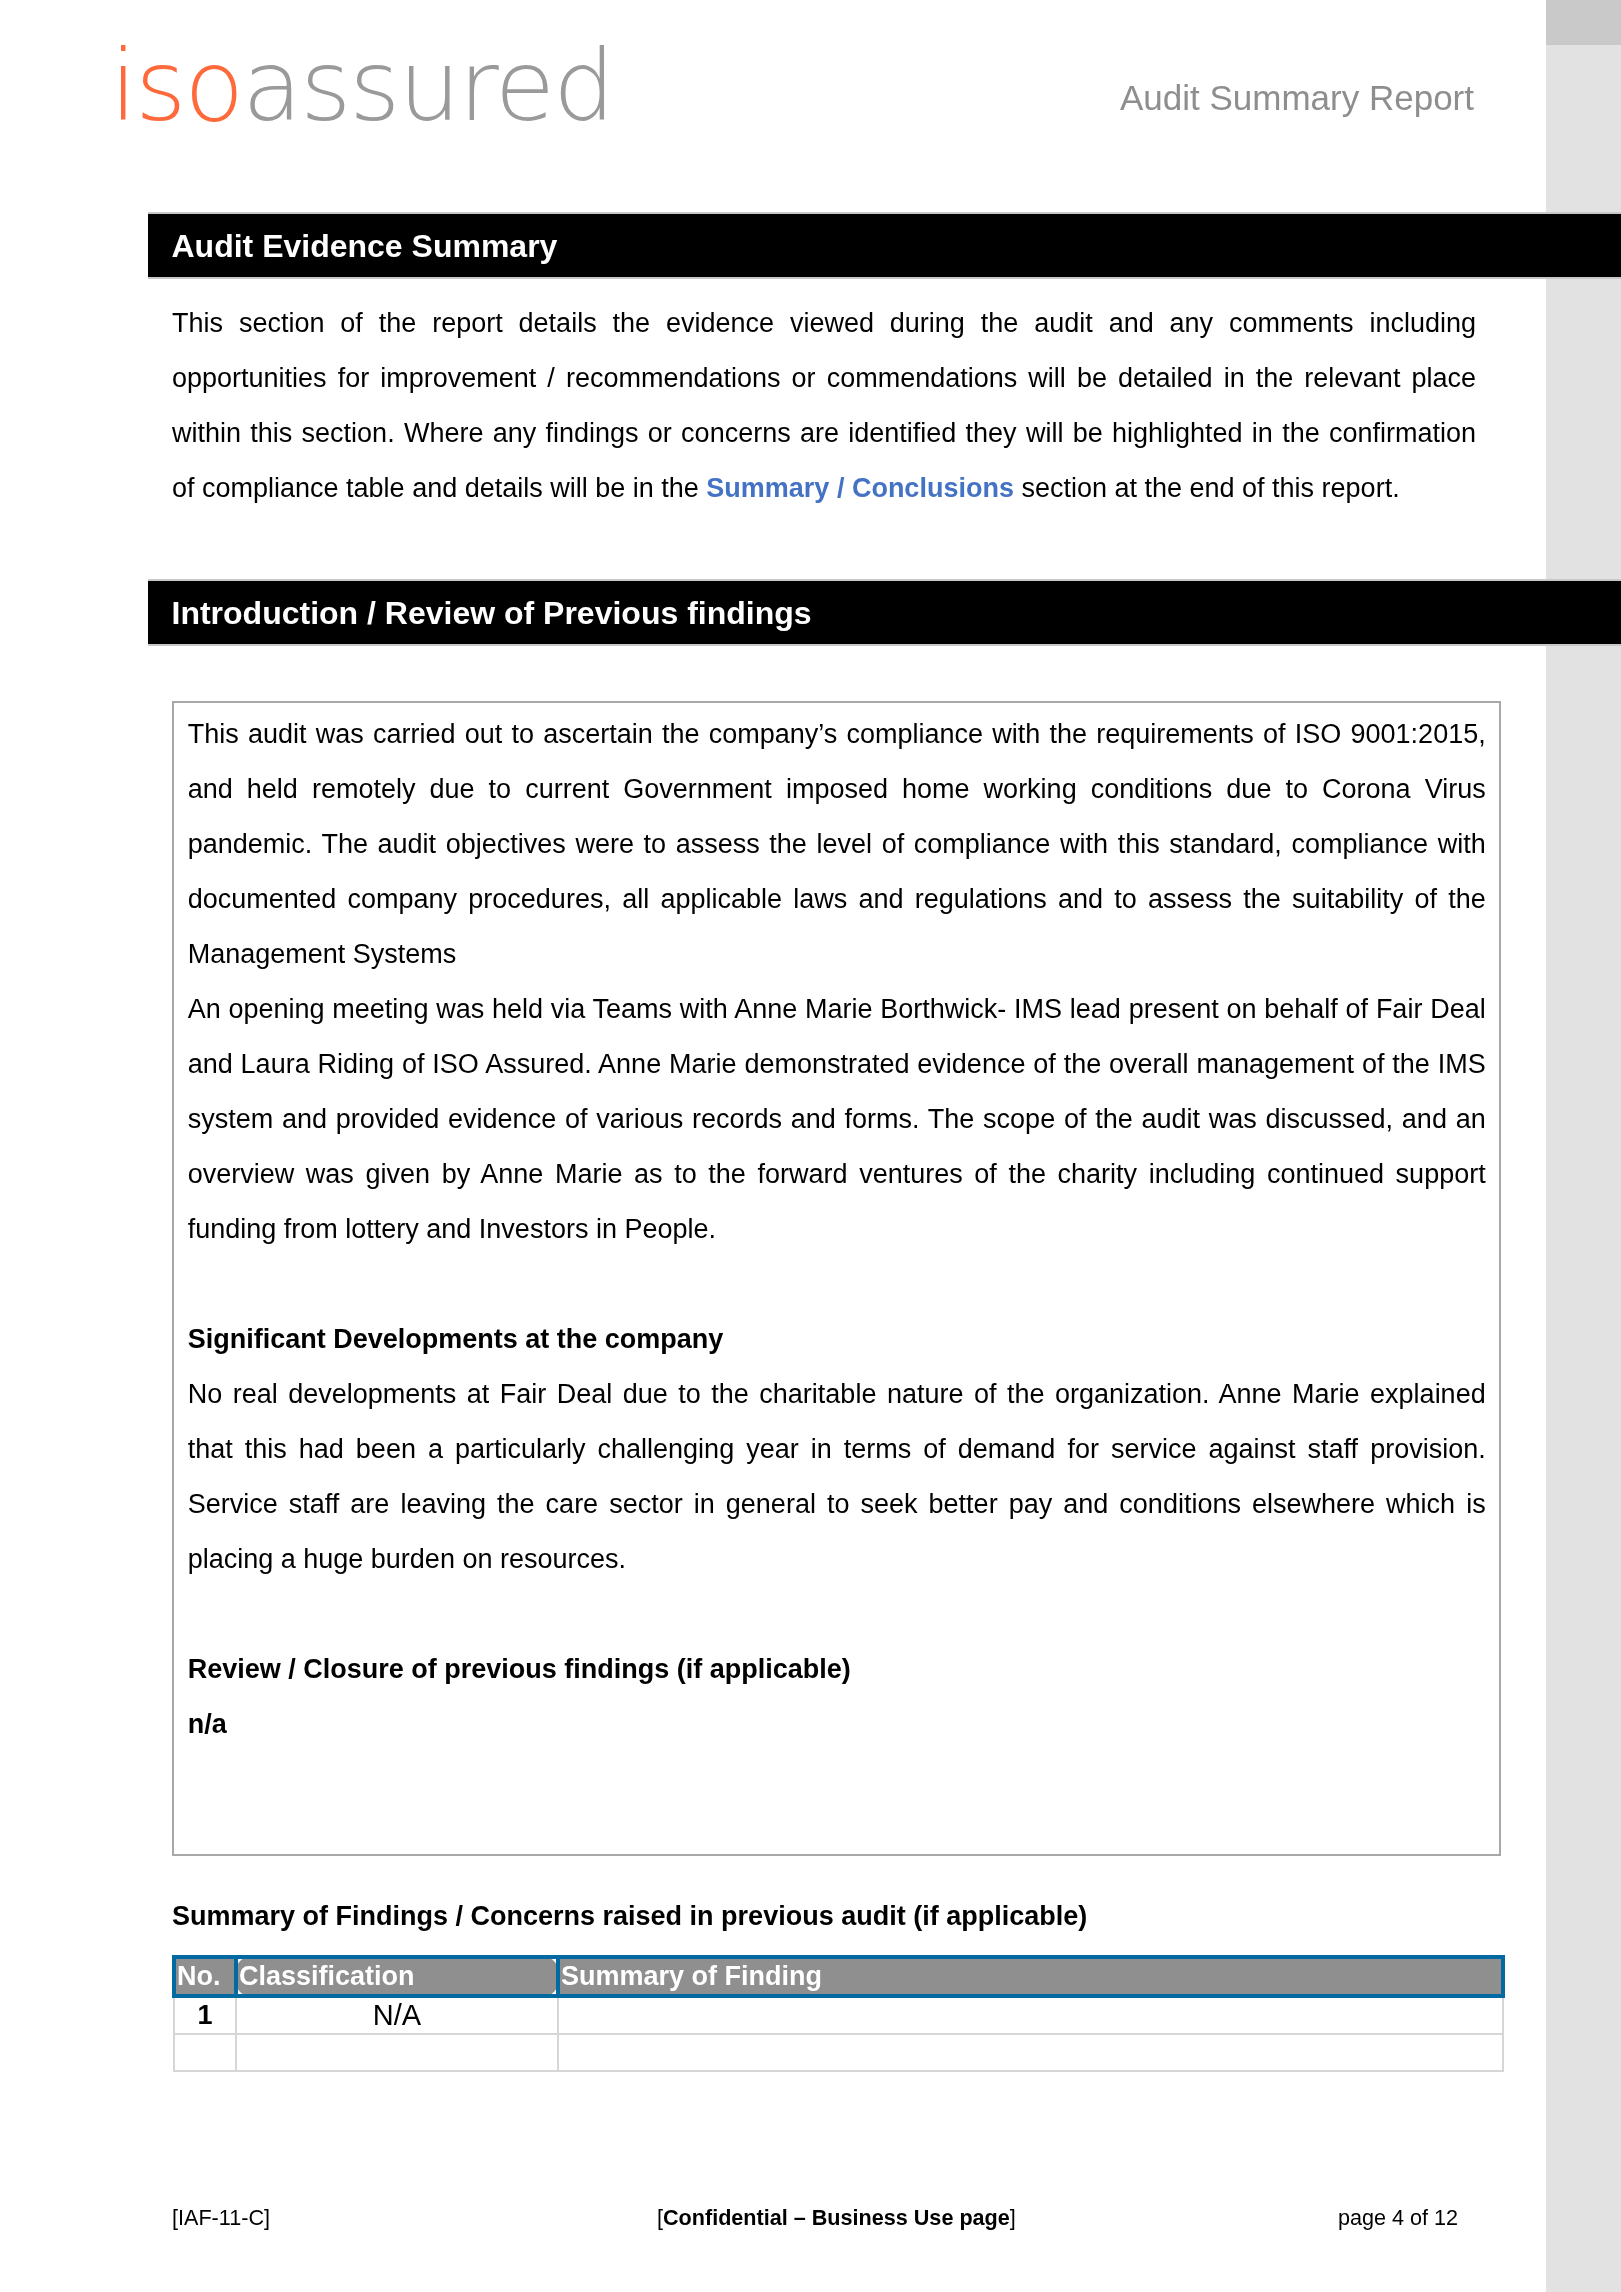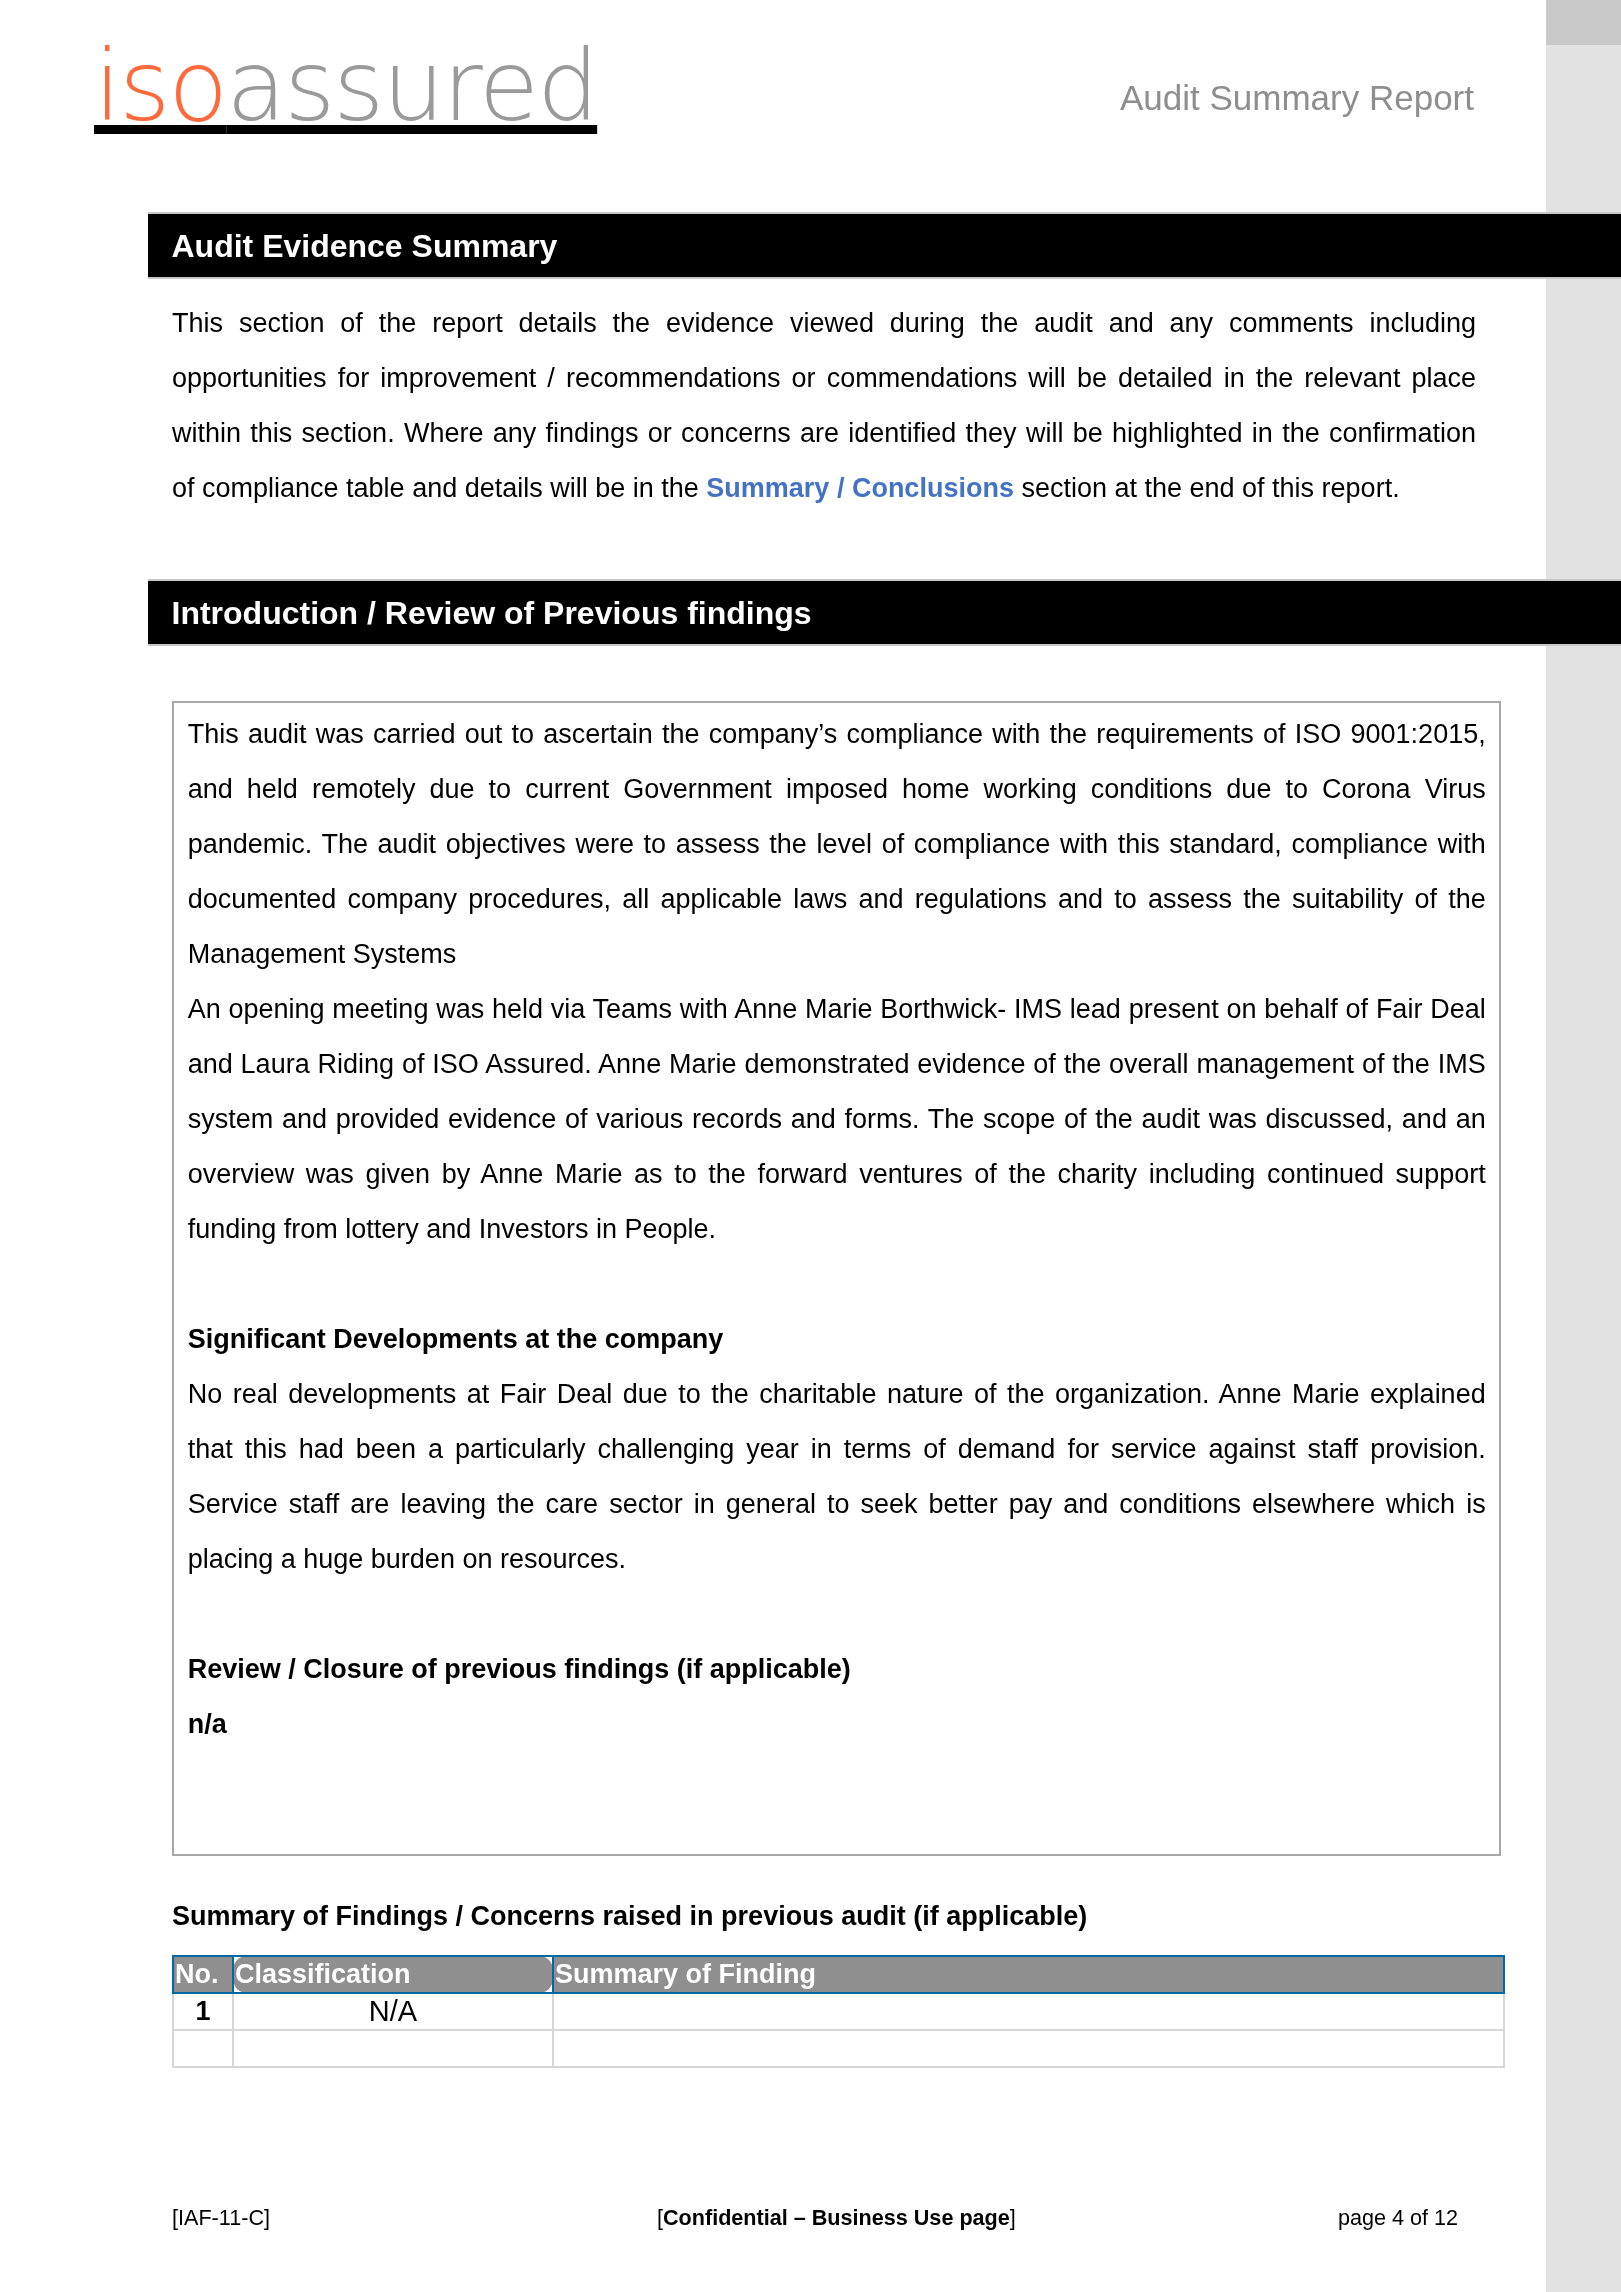--- a/index.html
+++ b/index.html
@@ -11,23 +11,23 @@
   }
   .sidebar-strip {
     position: absolute; left: 1546px; top: 0; width: 75px; height: 2293px;
     background: #e2e2e2;
   }
   .sidebar-top {
     position: absolute; left: 1546px; top: 0; width: 75px; height: 45px;
     background: #c9c9c9;
   }
   .logo {
-    position: absolute; left: 94px; top: 37px;
+    position: absolute; left: 110px; top: 37px;
     font-size: 98px; letter-spacing: -2px; line-height: 1;
-    font-family: "DejaVu Sans", sans-serif; font-weight: 300; text-decoration: underline;
+    font-family: "DejaVu Sans", sans-serif; font-weight: 300;
   }
   .logo .iso { color: #ff6a3d; }
   .logo .assured { color: #9a9a9a; }
   .report-title {
     position: absolute; right: 147px; top: 78px;
     font-size: 35px; color: #8e8e8e;
   }
   .section-bar {
     position: absolute; left: 148px; width: 1473px; height: 67px;
     background: #000000; border-top: 2px solid #c8c8c8; border-bottom: 2px solid #c8c8c8;
@@ -56,21 +56,21 @@
   .findings-heading {
     position: absolute; left: 172px; top: 1901px;
     font-size: 27px; font-weight: bold;
   }
   table.findings {
     position: absolute; left: 172px; top: 1955px; width: 1333px;
     border-collapse: collapse; font-size: 27px;
   }
   table.findings th {
     background: #8f8f8f; color: #fff; text-align: left; font-weight: bold;
-    height: 35px; padding: 0 1px; border: 2px solid #0369a1;
+    height: 35px; padding: 0 1px; border: 4px solid #0369a1;
   }
   table.findings td {
     height: 35px; padding: 0 7.8px; border: 2px solid #d6d6d6;
   }
   .col-no { width: 56px; }
   .col-class { width: 316px; border-radius: 14px; }
   .cell-no { text-align: center; font-weight: bold; }
   .cell-class { text-align: center; font-size: 29px; }
   .footer {
     position: absolute; top: 2205px; font-size: 21.6px;

